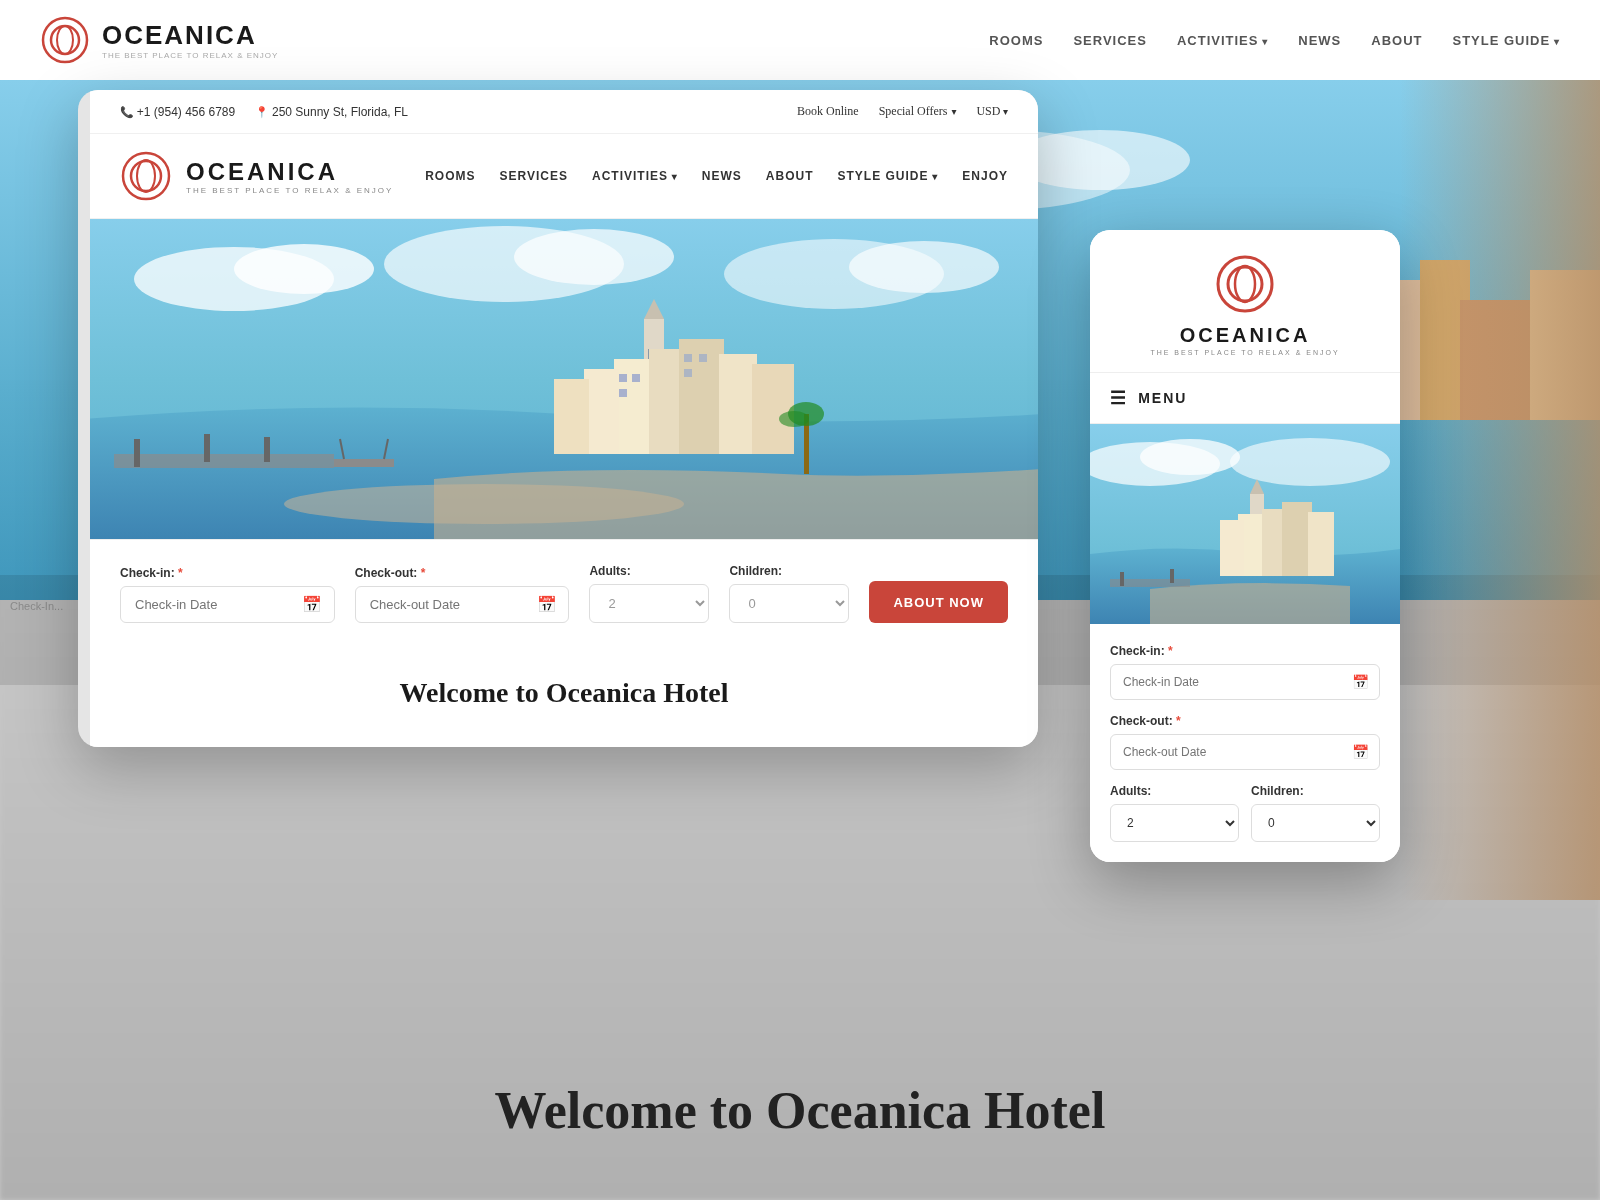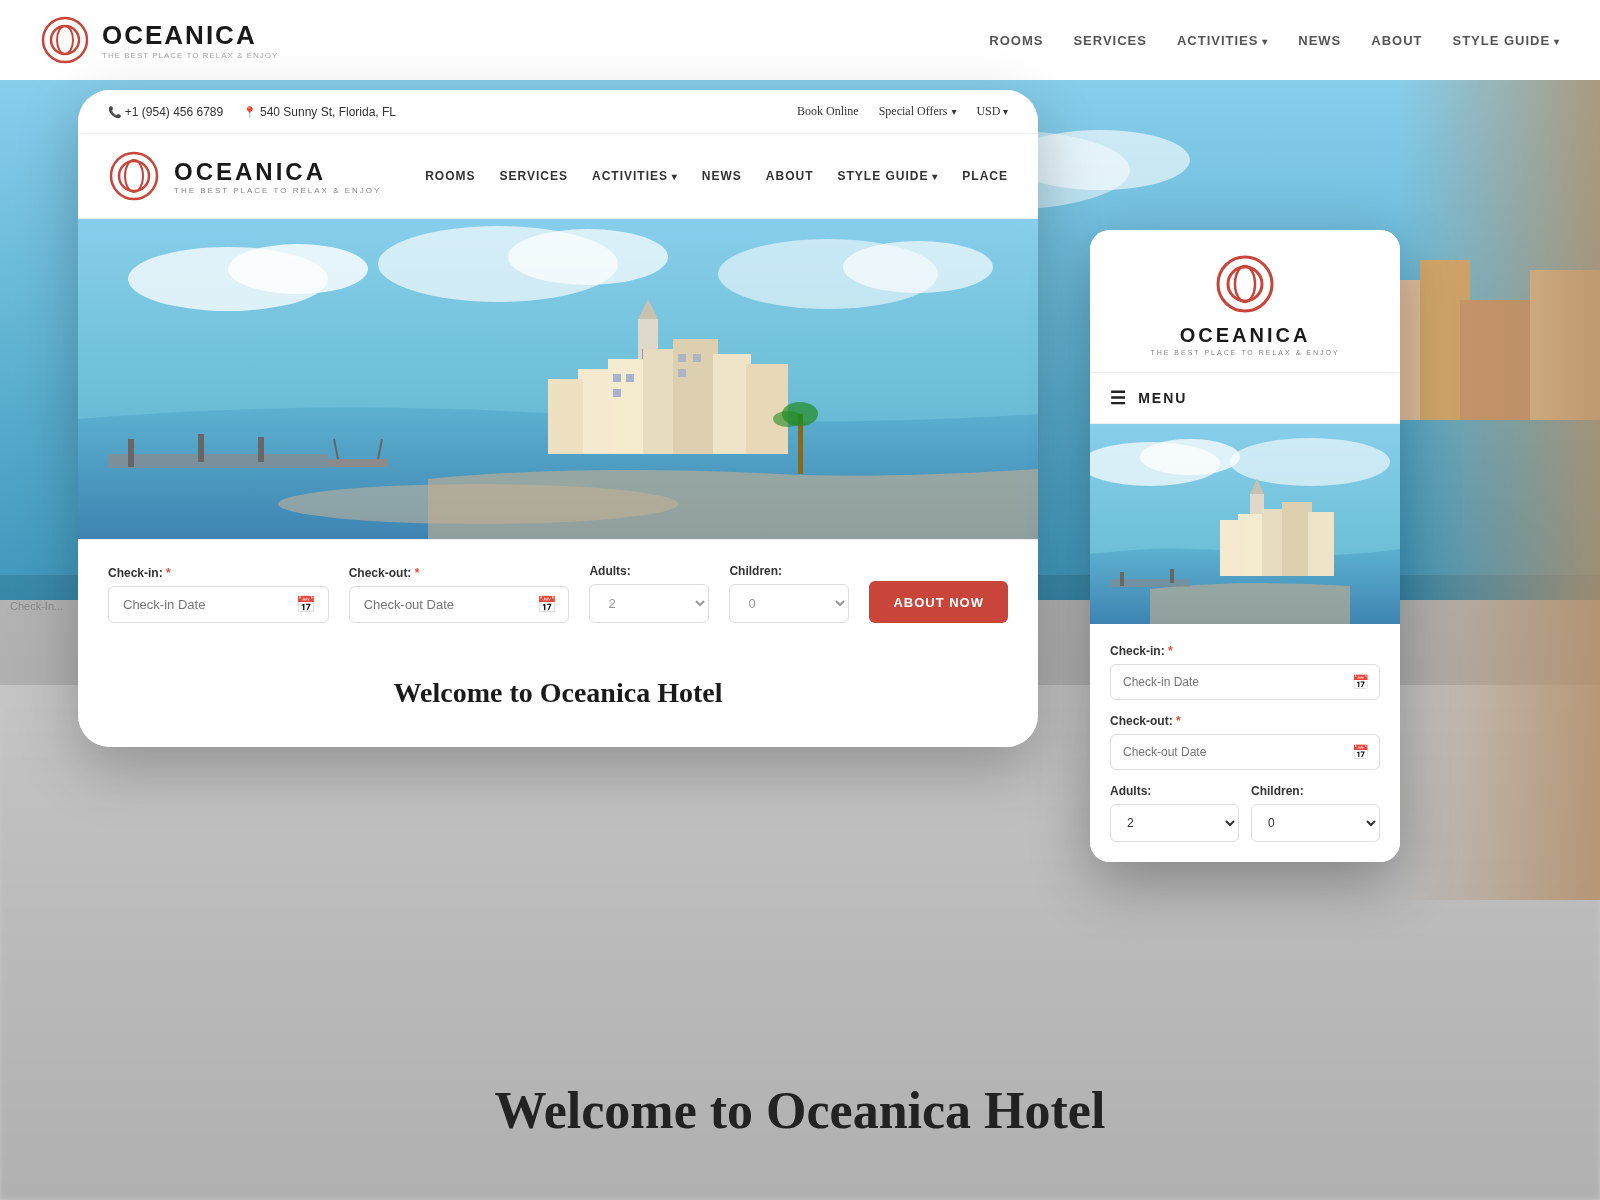--- a/index.html
+++ b/index.html
@@ -83,24 +83,25 @@
       z-index: 1;
     }
 
     
     .desktop-card {
       position: absolute;
       top: 90px;
       left: 78px;
       width: 960px;
       background: #e5e5e5;
-      border-radius: 32px;
+      border-radius: 20px;
       box-shadow: 0 20px 60px rgba(0,0,0,0.25);
       overflow: hidden;
       z-index: 10;
+      padding-left: 12px;
     }
 
     
     .desktop-topbar {
       background: white;
       padding: 14px 30px;
       display: flex;
       align-items: center;
       border-bottom: 1px solid #f0f0f0;
     }
@@ -546,21 +547,21 @@
   <span>Welcome to Oceanica Hotel</span>
 </div>
 
 <div class="bg-left-text">Check-In...</div>
 
 <div class="desktop-card">
 
   <div class="desktop-topbar">
     <div class="desktop-topbar-contact">
       <span class="phone">+1 (954) 456 6789</span>
-      <span class="addr">540 Sunny St, Florida, FL</span>
+      <span class="addr">250 Sunny St, Florida, FL</span>
     </div>
     <div class="desktop-topbar-right">
       <span>Book Online</span>
       <span class="special-offers">Special Offers</span>
       <span class="usd">USD</span>
     </div>
   </div>
 
   <div class="desktop-header">
     <div class="desktop-logo">
@@ -574,21 +575,21 @@
         <div class="brand-sub">THE BEST PLACE TO RELAX &amp; ENJOY</div>
       </div>
     </div>
     <nav class="desktop-nav">
       <span>ROOMS</span>
       <span>SERVICES</span>
       <span class="has-arrow">ACTIVITIES</span>
       <span>NEWS</span>
       <span>ABOUT</span>
       <span class="has-arrow">STYLE GUIDE</span>
-      <span>PLACE</span>
+      <span>ENJOY</span>
     </nav>
   </div>
 
   <div class="desktop-hero">
     <svg width="100%" height="100%" viewBox="0 0 960 320" preserveAspectRatio="xMidYMid slice">
       <defs>
         <linearGradient id="dsky" x1="0" y1="0" x2="0" y2="1">
           <stop offset="0%" stop-color="#87CEEB"></stop>
           <stop offset="50%" stop-color="#6FC0D8"></stop>
           <stop offset="100%" stop-color="#5BAFCF"></stop>

